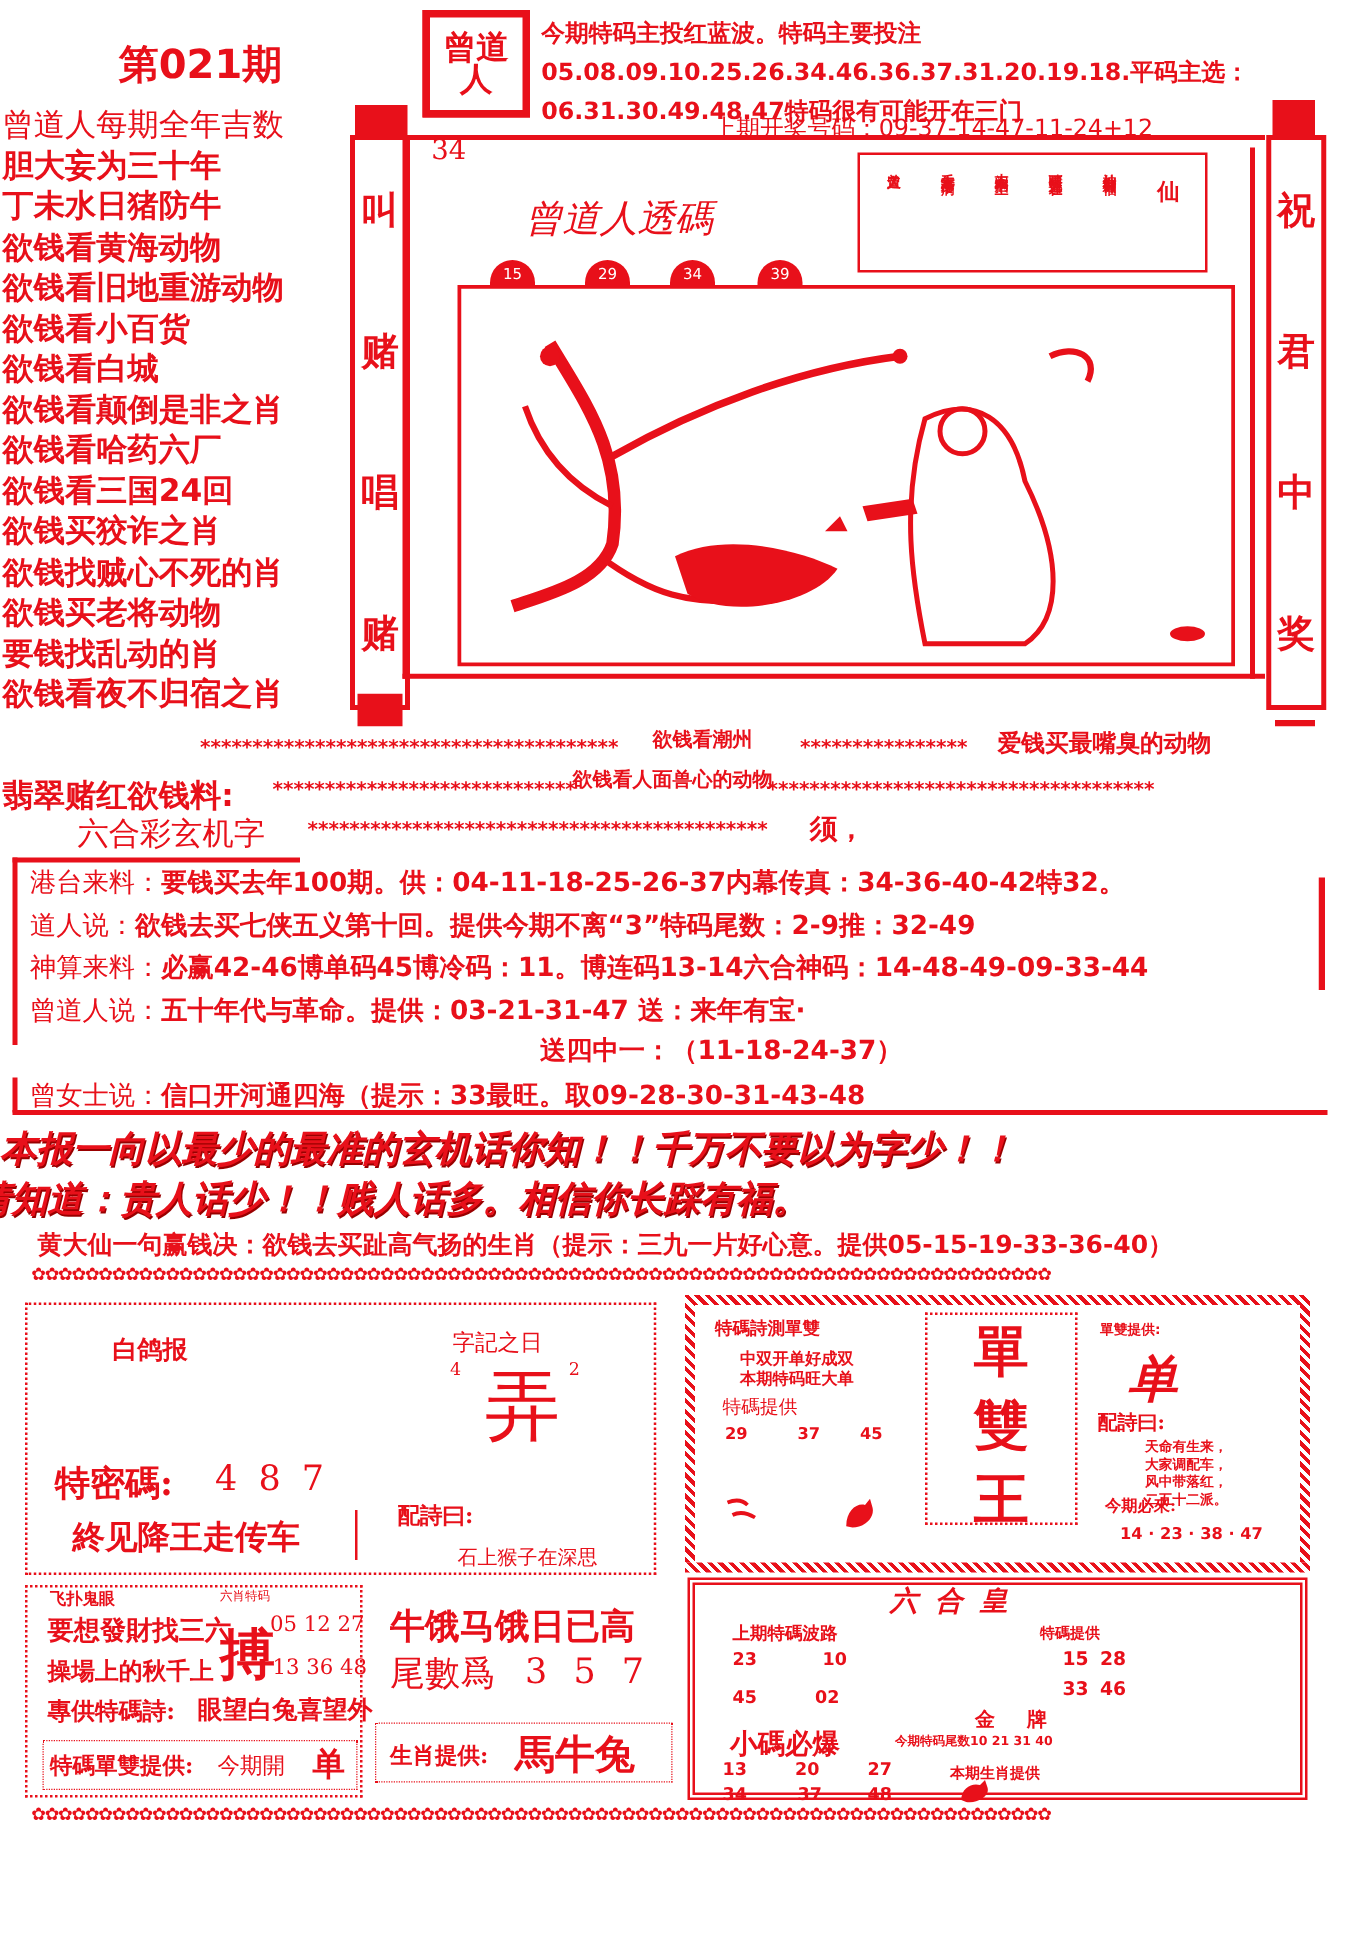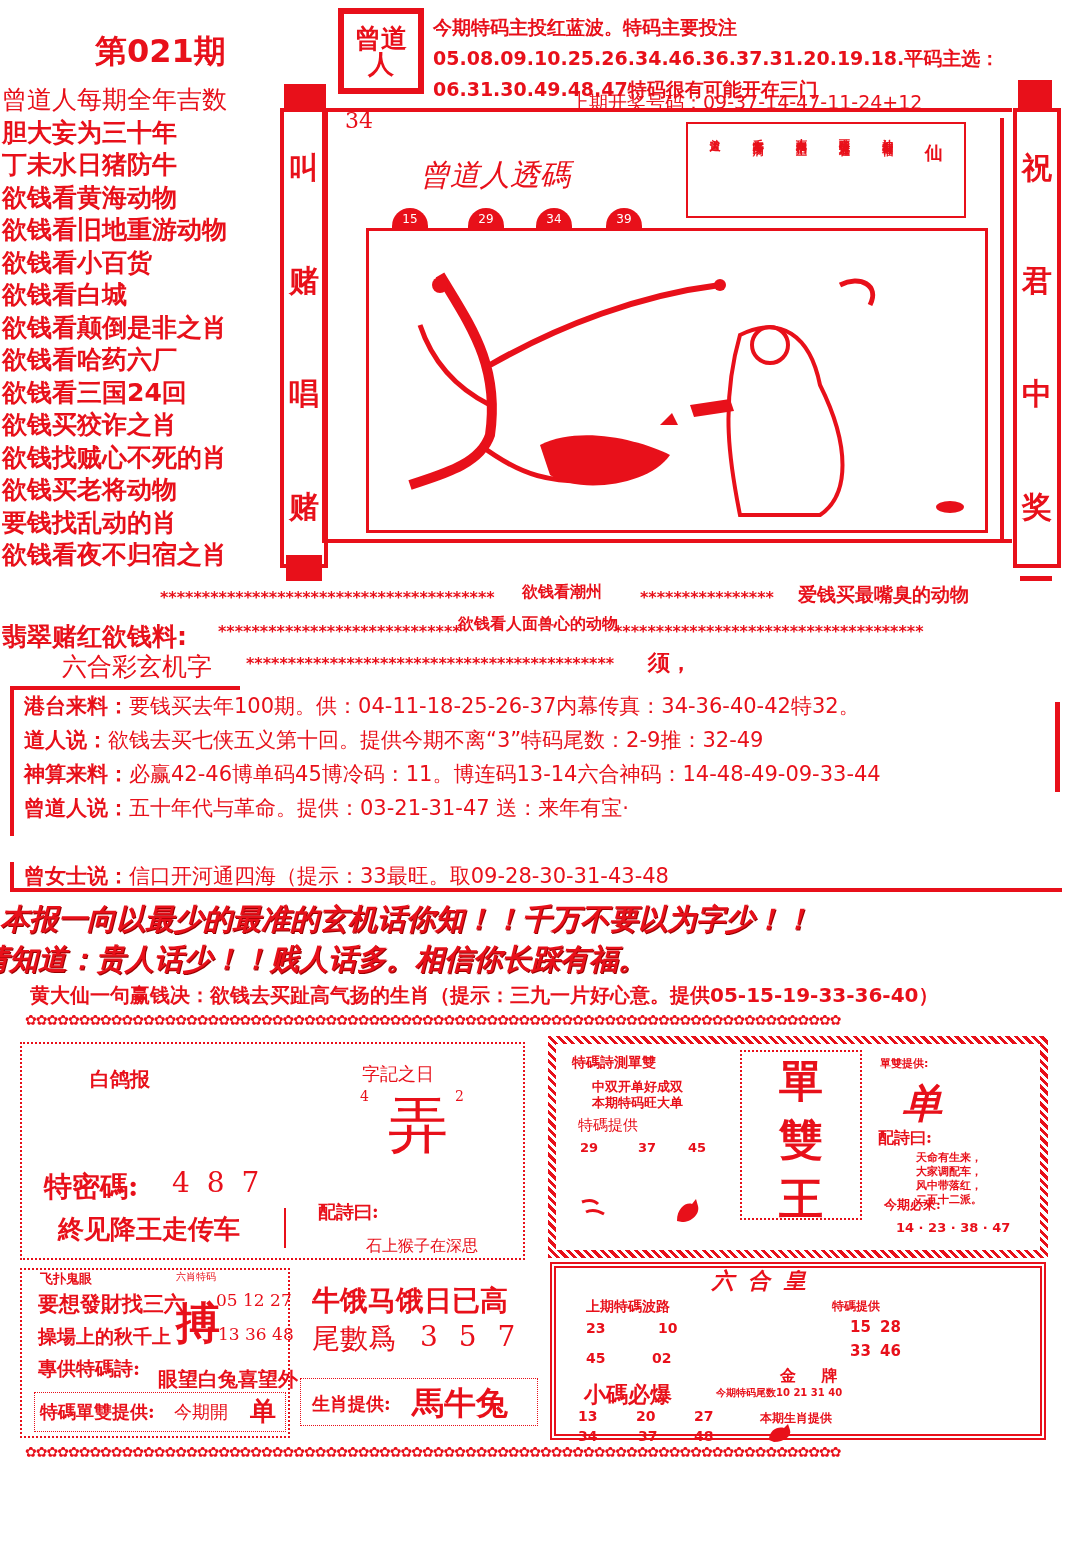--- a/index.html
+++ b/index.html
@@ -36,22 +36,22 @@
   .lh-label{left:62px;top:650px;font-size:25px;}
   .lh-stars{left:246px;top:654px;font-size:16px;font-weight:bold;white-space:nowrap;}
   .lh-end{left:648px;top:648px;font-size:22px;font-weight:bold;}
   .infobox{left:10px;top:686px;width:1052px;height:206px;box-sizing:border-box;}
   .infobox .topline{position:absolute;left:0;top:0;width:230px;height:4px;background:#e8101a;}
   .infobox .leftline{position:absolute;left:0;top:0;width:4px;height:150px;background:#e8101a;}
   .infobox .leftline2{position:absolute;left:0;top:176px;width:4px;height:28px;background:#e8101a;}
   .infobox .botline{position:absolute;left:0;bottom:0;width:1052px;height:4px;background:#e8101a;}
   .infobox .rightline{position:absolute;right:2px;top:16px;width:5px;height:90px;background:#e8101a;}
   .inforow{position:absolute;left:14px;font-size:21px;white-space:nowrap;color:#e8101a;}
-  .inforow .lab{font-weight:bold;}
-  .inforow .val{font-weight:normal;text-align:center;}
+  .inforow .lab{font-weight:normal;}
+  .inforow .val{font-weight:bold;text-align:center;}
   .slogan{left:0;width:1080px;text-align:left;font-family:"DejaVu Serif",serif;font-weight:bold;font-style:italic;color:#e8101a;text-shadow:1px 1px 0 #900;}
   .wdx{left:30px;top:955px;font-size:20px;font-weight:bold;white-space:nowrap;}
   .starborder{left:25px;width:1030px;font-size:14px;letter-spacing:-1px;overflow:hidden;white-space:nowrap;color:#e8101a;}
   .panel{border:2px dotted #e8101a;box-sizing:border-box;}
   .hatch{border:8px solid transparent;border-image:repeating-linear-gradient(45deg,#e8101a 0 3px,#fff 3px 6px) 8;box-sizing:border-box;}
   .serif{font-family:"DejaVu Serif","Liberation Serif",serif;}
   .t{position:absolute;white-space:nowrap;}
 </style>
 </head>
 <body>
@@ -152,20 +152,21 @@
 <div class="abs infobox">
   <div class="topline"></div>
   <div class="leftline"></div>
   <div class="leftline2"></div>
   <div class="botline"></div>
   <div class="rightline"></div>
   <div class="inforow" style="top:6px;"><span class="lab">港台来料：</span><span class="val">要钱买去年100期。供：04-11-18-25-26-37内幕传真：34-36-40-42特32。</span></div>
   <div class="inforow" style="top:40px;"><span class="lab">道人说：</span><span class="val">欲钱去买七侠五义第十回。提供今期不离“3”特码尾数：2-9推：32-49</span></div>
   <div class="inforow" style="top:74px;"><span class="lab">神算来料：</span><span class="val">必赢42-46博单码45博冷码：11。博连码13-14六合神码：14-48-49-09-33-44</span></div>
   <div class="inforow" style="top:108px;"><span class="lab">曾道人说：</span><span class="val">五十年代与革命。提供：03-21-31-47 送：来年有宝·</span></div>
+  <div class="inforow" style="top:140px;left:422px;"><span class="val">送四中一：（11-18-24-37）</span></div>
   <div class="inforow" style="top:176px;"><span class="lab">曾女士说：</span><span class="val">信口开河通四海（提示：33最旺。取09-28-30-31-43-48</span></div>
 </div>
 
 <div class="abs slogan" style="top:900px;font-size:29px;">本报一向以最少的最准的玄机话你知！！千万不要以为字少！！</div>
 <div class="abs slogan" style="top:940px;font-size:29px;left:-20px;">请知道：贵人话少！！贱人话多。相信你长踩有福。</div>
 <div class="abs wdx" style="top:982px;">黄大仙一句赢钱决：欲钱去买趾高气扬的生肖（提示：三九一片好心意。提供05-15-19-33-36-40）</div>
 
 <div class="abs starborder" style="top:1012px;">✿✿✿✿✿✿✿✿✿✿✿✿✿✿✿✿✿✿✿✿✿✿✿✿✿✿✿✿✿✿✿✿✿✿✿✿✿✿✿✿✿✿✿✿✿✿✿✿✿✿✿✿✿✿✿✿✿✿✿✿✿✿✿✿✿✿✿✿✿✿✿✿✿✿✿✿</div>
 
 <div class="abs panel" style="left:20px;top:1042px;width:505px;height:218px;"></div>
@@ -212,21 +213,21 @@
 
 <div class="abs panel" style="left:20px;top:1268px;width:270px;height:170px;"></div>
 <div class="t serif" style="left:40px;top:1270px;font-size:13px;font-weight:bold;">飞扑鬼眼</div>
 <div class="t serif" style="left:38px;top:1290px;font-size:21px;font-weight:bold;">要想發財找三六</div>
 <div class="t serif" style="left:38px;top:1324px;font-size:19px;font-weight:bold;">操場上的秋千上</div>
 <div class="t" style="left:176px;top:1270px;font-size:10px;">六肖特码</div>
 <div class="t serif" style="left:176px;top:1294px;font-size:44px;font-weight:bold;">搏</div>
 <div class="t serif" style="left:216px;top:1290px;font-size:17px;">05 12 27</div>
 <div class="t serif" style="left:218px;top:1324px;font-size:17px;">13 36 48</div>
 <div class="t serif" style="left:38px;top:1356px;font-size:19px;font-weight:bold;">專供特碼詩:</div>
-<div class="t serif" style="left:158px;top:1354px;font-size:20px;font-weight:bold;margin-top:12px;">眼望白兔喜望外</div>
+<div class="t serif" style="left:158px;top:1354px;font-size:20px;font-weight:bold;">眼望白兔喜望外</div>
 <div class="abs" style="left:34px;top:1392px;width:252px;height:40px;border:1px dotted #e8101a;box-sizing:border-box;"></div>
 <div class="t serif" style="left:40px;top:1400px;font-size:18px;font-weight:bold;">特碼單雙提供:</div>
 <div class="t serif" style="left:174px;top:1400px;font-size:18px;">今期開</div>
 <div class="t serif" style="left:250px;top:1394px;font-size:26px;font-weight:bold;">单</div>
 
 <div class="t bold" style="left:312px;top:1282px;font-size:28px;">牛饿马饿日已高</div>
 <div class="t serif" style="left:312px;top:1320px;font-size:28px;">尾數爲</div>
 <div class="t serif" style="left:420px;top:1320px;font-size:28px;letter-spacing:6px;">3 5 7</div>
 <div class="abs" style="left:300px;top:1378px;width:238px;height:48px;border:1px dotted #e8101a;box-sizing:border-box;"></div>
 <div class="t serif" style="left:312px;top:1392px;font-size:18px;font-weight:bold;">生肖提供:</div>

